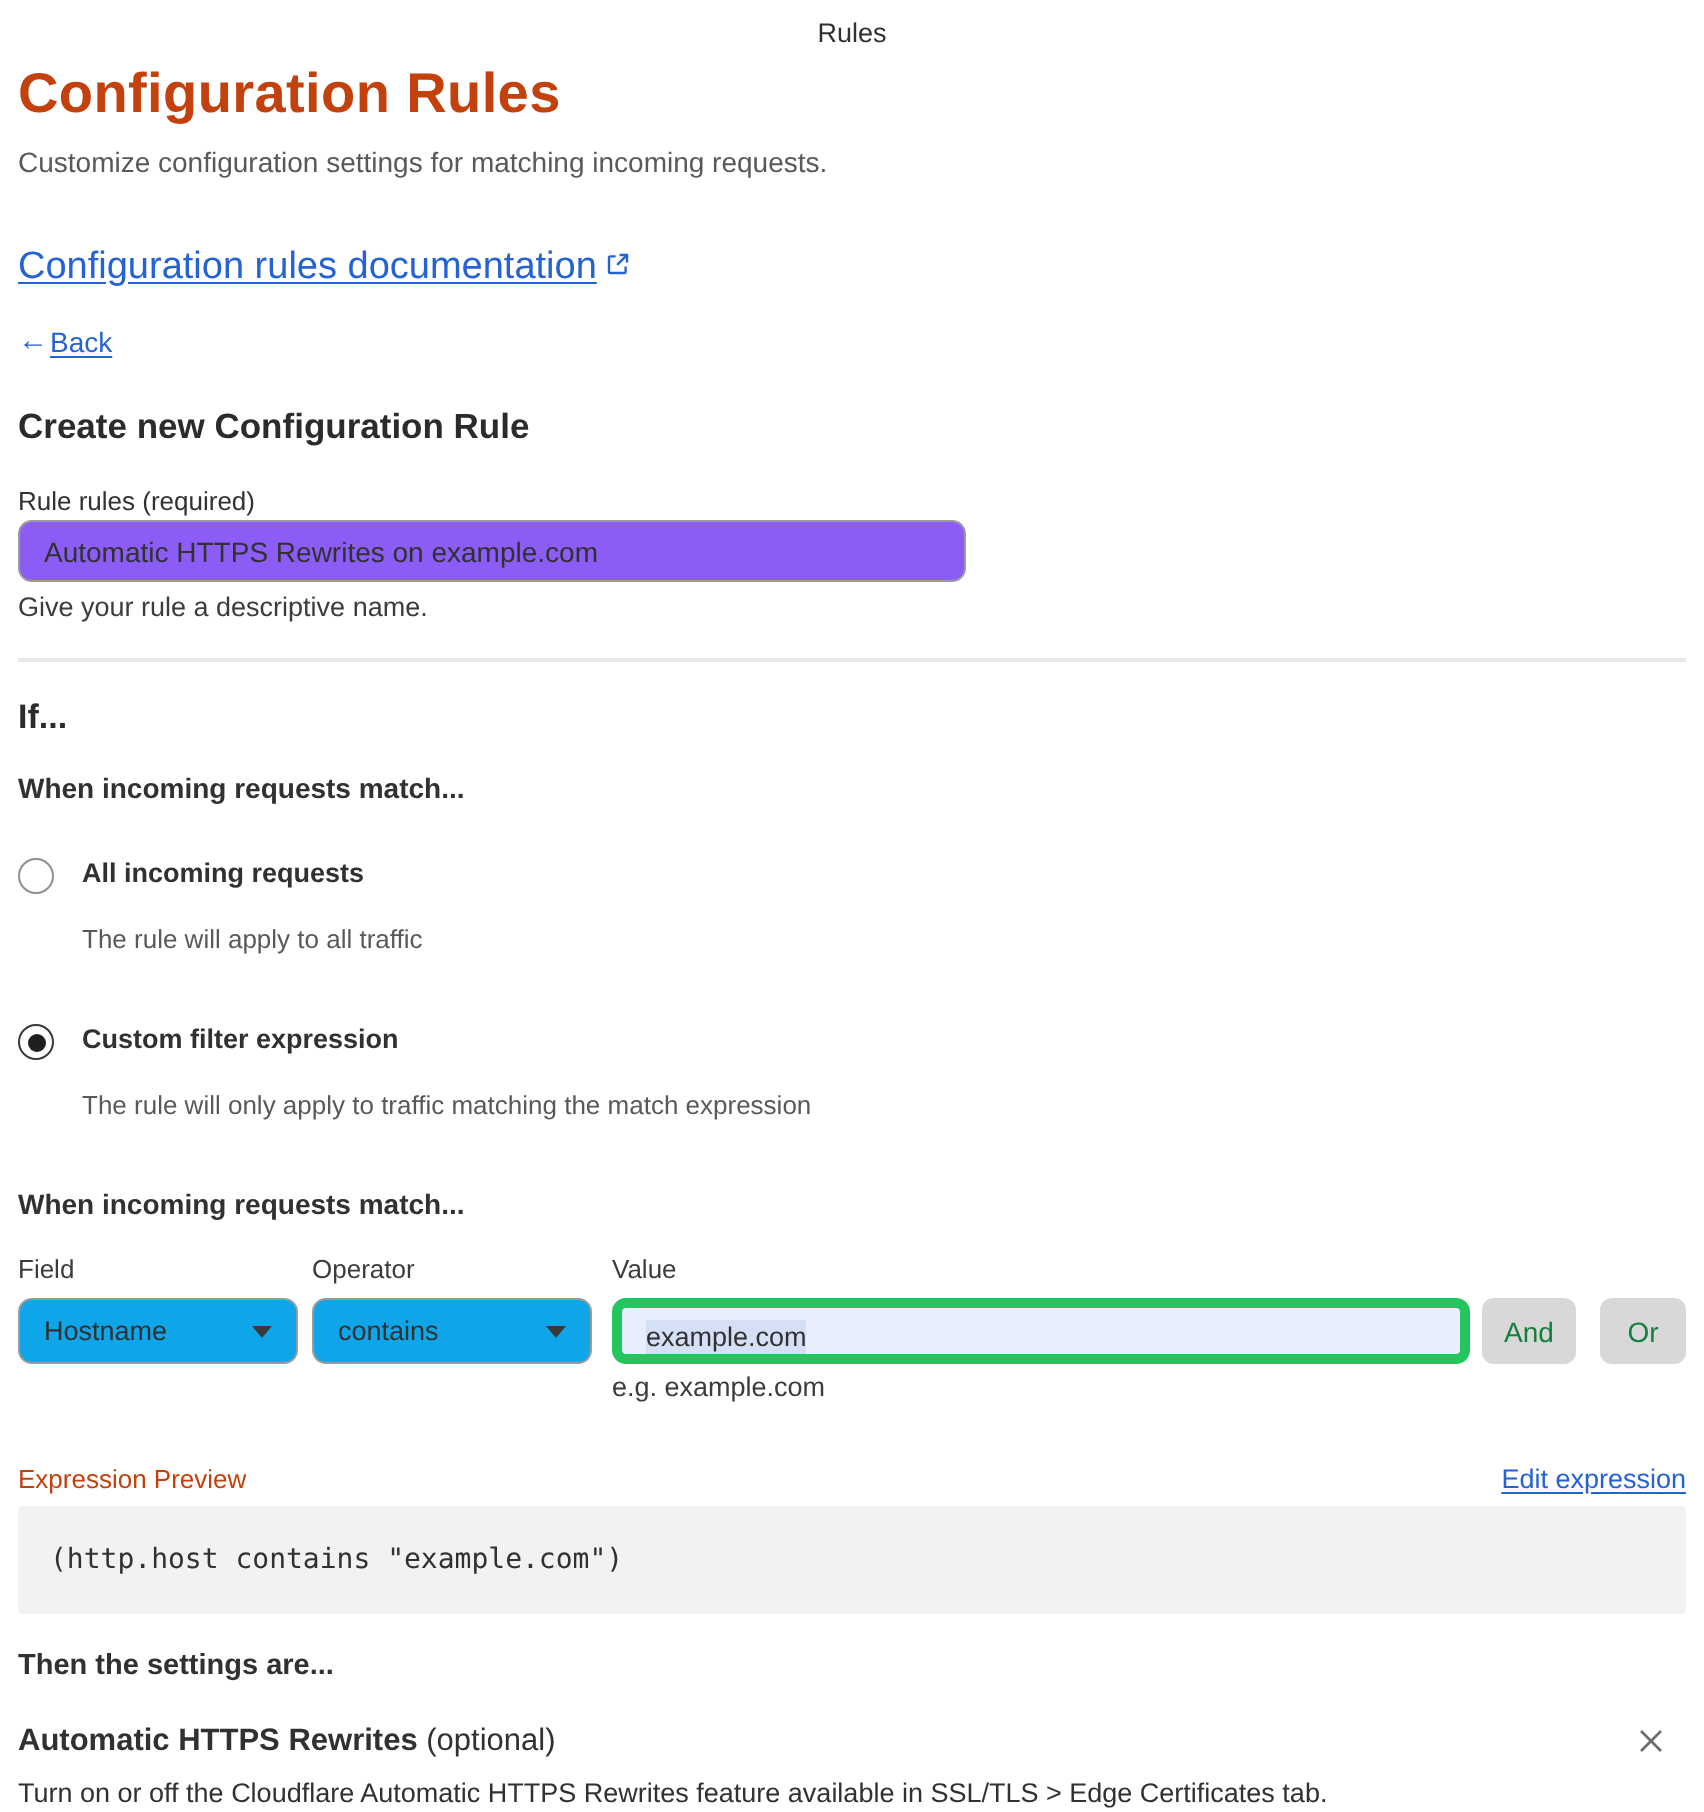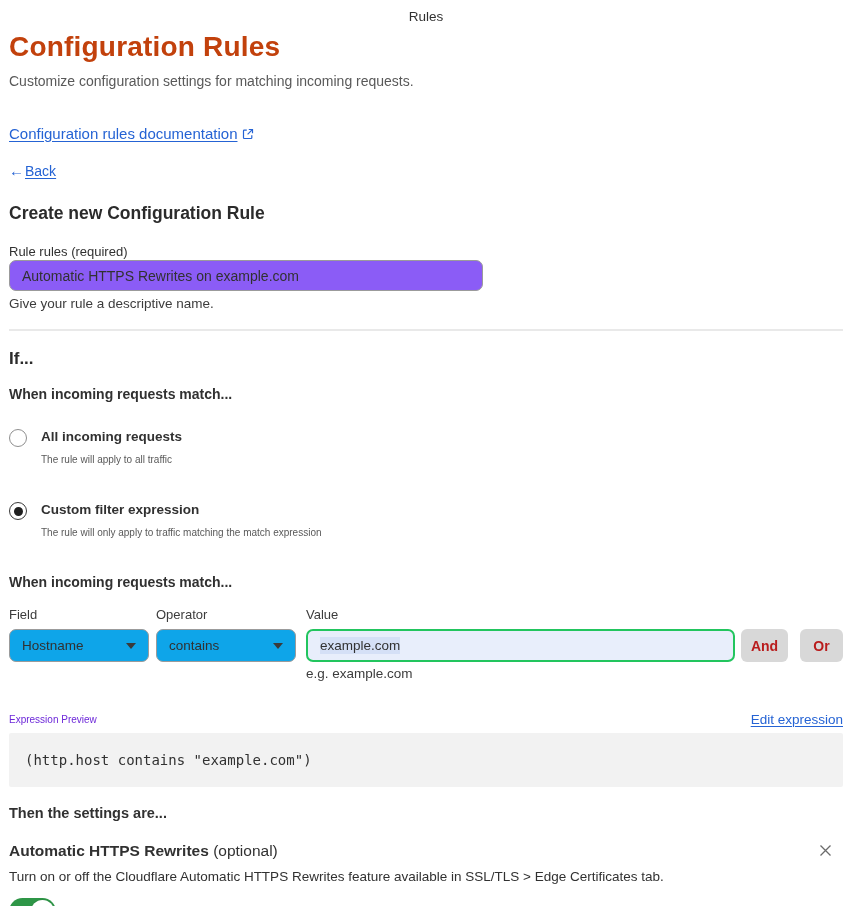--- a/index.html
+++ b/index.html
@@ -11,21 +11,21 @@
     color: #313131;
     padding: 8px 9px 10px 9px;
   }
   a { cursor: pointer; }
 
   
   .breadcrumb { font-size: 13.5px; line-height: 17px; margin-bottom: 4px; font-weight: 400; text-align: center; }
   .page-title { font-size: 28px; line-height: 36px; font-weight: 700; letter-spacing: .2px; margin-bottom: 8px; color: #c2410c; }
   .page-desc { font-size: 14px; line-height: 17px; color: #595959; margin-bottom: 12px; }
   .link { color: #2563d4; text-decoration: underline; text-underline-offset: 2px; }
-  .doc-link-row { font-size: 15px; line-height: 16px; margin-bottom: 21px; display: flex; align-items: center; gap: 5px; margin-top: 36px; }
+  .doc-link-row { font-size: 19px; line-height: 16px; margin-bottom: 21px; display: flex; align-items: flex-start; gap: 5px; margin-top: 36px; }
   .ext-icon svg { display: block; }
   .back-row { font-size: 14px; line-height: 16px; margin-bottom: 23px; display: flex; align-items: center; }
   .back-arrow { color: #2563d4; text-decoration: none; font-size: 15px; margin-right: 1px; }
 
   
   .section-title { font-size: 17.5px; line-height: 22px; font-weight: 700; margin-bottom: 18px; color: #2b2b2b; }
   .field-label { font-size: 13px; line-height: 16px; margin-bottom: 5px; }
   .rule-name-input {
     width: 474px; height: 31px;
     border: 1px solid #9b9b9b; border-radius: 7px;
@@ -43,57 +43,57 @@
   .radio-row { display: flex; align-items: flex-start; margin-bottom: 33px; cursor: pointer; }
   .radio-circle {
     width: 18px; height: 18px; border-radius: 50%;
     border: 1.5px solid #8f8f8f; background: #fff;
     margin-right: 14px; margin-top: 1px; flex: 0 0 auto;
     display: flex; align-items: center; justify-content: center;
   }
   .radio-circle.selected { border-color: #3a3a3a; }
   .radio-circle.selected::after { content: ""; width: 9px; height: 9px; border-radius: 50%; background: #1f1f1f; }
   .radio-label { font-size: 13.5px; line-height: 17px; font-weight: 700; }
-  .radio-desc { font-size: 10px; line-height: 17px; color: #595959; margin-top: 6px; font-weight: 400; }
+  .radio-desc { font-size: 13px; line-height: 17px; color: #595959; margin-top: 16px; font-weight: 400; }
 
   
   .builder-heading { font-size: 14px; line-height: 17px; font-weight: 700; margin-bottom: 16px; }
   .builder-labels { display: flex; font-size: 13px; line-height: 15px; color: #3c3c3c; margin-bottom: 7px; }
   .builder-labels .lbl-field { width: 147px; }
   .builder-labels .lbl-operator { width: 150px; }
   .builder-labels .lbl-value { flex: 1; }
   .builder-row { display: flex; align-items: center; margin-bottom: 4px; }
   .select-box {
     height: 33px; border: 1px solid #9b9b9b; border-radius: 7px;
     display: flex; align-items: center; justify-content: space-between;
     padding: 0 12px; font-size: 13.5px; background: #0ea5e9; cursor: pointer;
   }
   .select-field { width: 140px; margin-right: 7px; }
   .select-operator { width: 140px; margin-right: 10px; }
   .caret { width: 0; height: 0; border-left: 5px solid transparent; border-right: 5px solid transparent; border-top: 6px solid #3a3a3a; margin-left: 8px; }
   .value-input {
     flex: 1; height: 33px;
-    border: 2px solid #22c55e; border-radius: 7px;
-    background: #e8eefb; display: flex; align-items: center;
+    border: 5px solid #22c55e; border-radius: 7px;
+    background: #e8eefb; display: flex; align-items: flex-end;
     padding: 0 12px; font-size: 13.5px; color: #313131;
     margin-right: 6px; cursor: text;
   }
   .value-input .selected-text { background: #d5e0f6; padding: 1px 0; }
   .gray-btn {
     height: 33px; background: #d8d8d8; border: none; border-radius: 6px;
-    font-size: 14px; color: #b91c1c; font-family: "Liberation Sans", sans-serif;
-    cursor: pointer; display: flex; align-items: center; justify-content: center; font-weight: bold;
+    font-size: 14px; color: #15803d; font-family: "Liberation Sans", sans-serif;
+    cursor: pointer; display: flex; align-items: center; justify-content: center;
   }
   .and-btn { width: 47px; margin-right: 12px; }
   .or-btn { width: 43px; }
   .value-hint { font-size: 13.5px; line-height: 16px; color: #3c3c3c; margin-left: 297px; margin-bottom: 29px; }
 
   
   .preview-row { display: flex; justify-content: space-between; align-items: center; margin-bottom: 5px; }
-  .preview-label { font-size: 10px; line-height: 17px; color: #6d28d9; text-align: right; }
+  .preview-label { font-size: 13px; line-height: 17px; color: #c2410c; text-align: right; }
   .edit-link { font-size: 13.5px; line-height: 17px; }
   .code-block {
     background: #f2f2f2; border-radius: 2px;
     padding: 19px 16px; font-family: "DejaVu Sans Mono", "Liberation Mono", monospace;
     font-size: 14px; line-height: 16px; color: #313131; margin-bottom: 18px;
   }
 
   
   .then-heading { font-size: 14.5px; line-height: 17px; font-weight: 700; margin-bottom: 19px; }
   .setting-row { display: flex; justify-content: space-between; align-items: flex-start; margin-bottom: 9px; }

